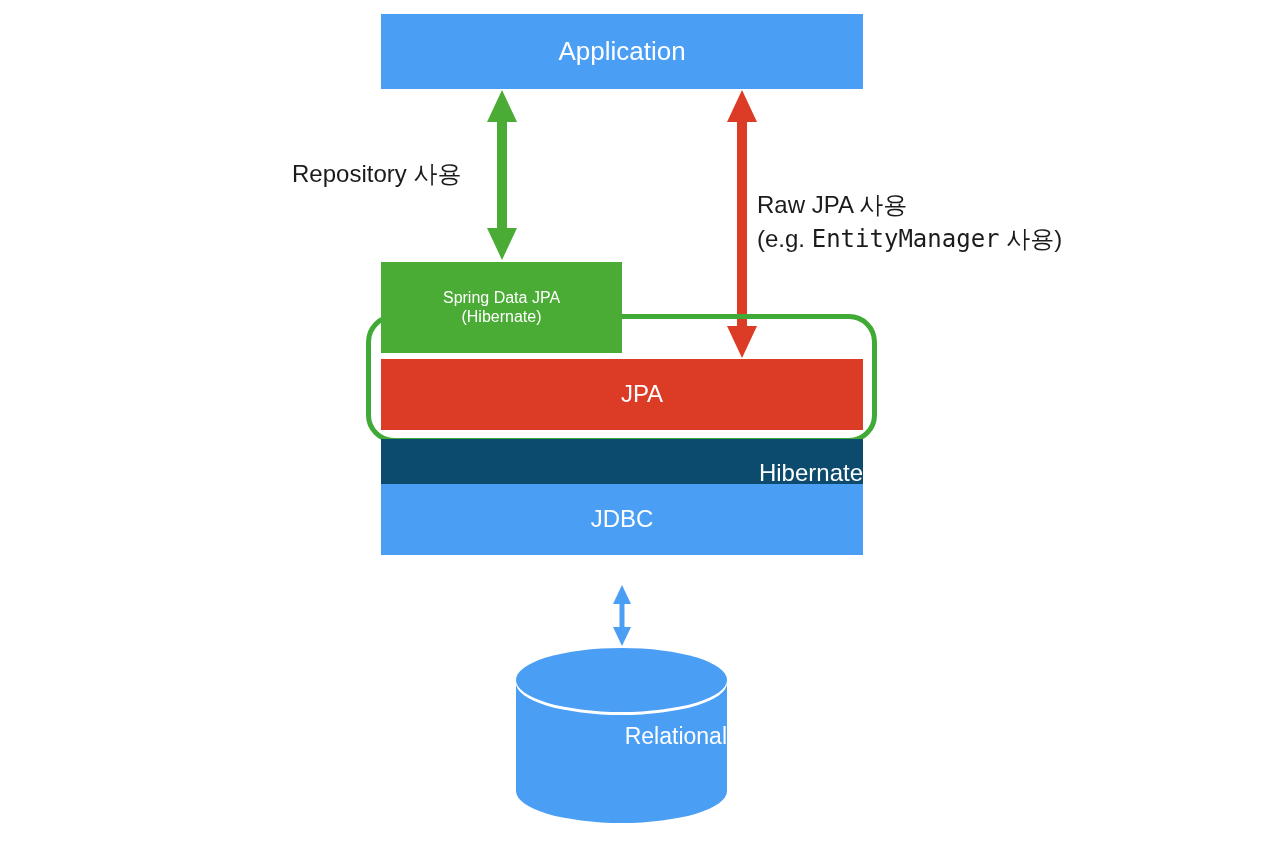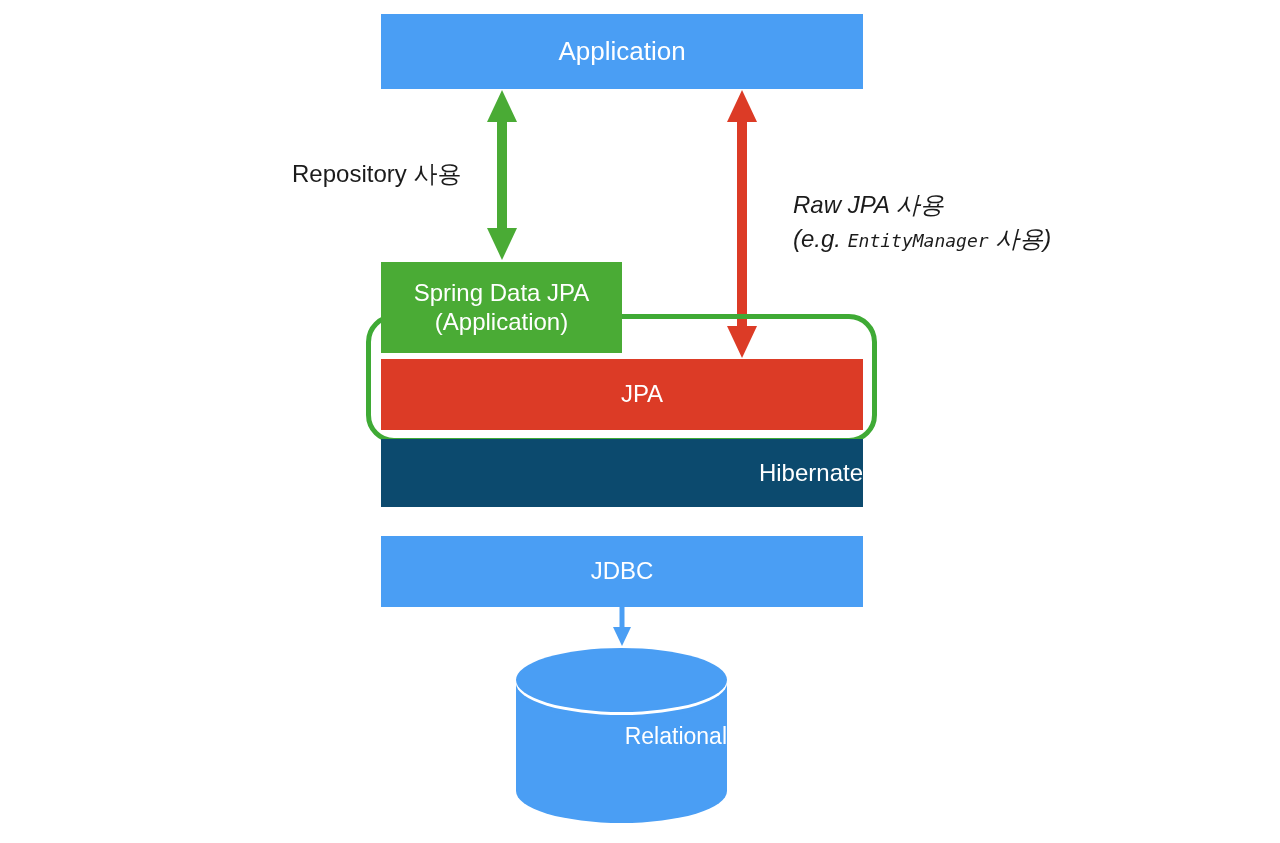--- a/index.html
+++ b/index.html
@@ -32,61 +32,61 @@
     box-sizing: border-box;
   }
   #app-box {
     left: 381px; top: 14px; width: 482px; height: 75px;
     background: #4a9ef4;
     font-size: 26px;
   }
   #spring-box {
     left: 381px; top: 262px; width: 241px; height: 91px;
     background: #4aab35;
-    font-size: 24px;
+    font-size: 16px;
     flex-direction: column;
   }
   #jpa-box {
     left: 381px; top: 359px; width: 482px; height: 71px;
     background: #dc3b26;
     font-size: 24px;
     padding-left: 40px;
   }
   #hibernate-box {
     left: 381px; top: 439px; width: 482px; height: 68px;
     background: #0c4a6e;
     font-size: 24px;
     justify-content: flex-end;
   }
   #jdbc-box {
-    left: 381px; top: 536px; width: 482px; height: 71px;
+    left: 381px; top: 484px; width: 482px; height: 71px;
     background: #4a9ef4;
     font-size: 24px;
   }
   #group-outline {
     position: absolute;
     left: 366px; top: 314px; width: 511px; height: 129px;
     border: 5px solid #3faa35;
     border-radius: 28px;
     box-sizing: border-box;
     background: transparent;
     pointer-events: none;
   }
   .edge-label {
     position: absolute;
     color: #1b1b1b;
     font-size: 24px;
     line-height: 1.42;
     white-space: nowrap;
   }
   #label-repository { left: 292px; top: 157px; text-align: center; }
-  #label-rawjpa { left: 793px; top: 188px; font-style: italic; }
+  #label-rawjpa { left: 757px; top: 188px; }
   .mono {
     font-family: "DejaVu Sans Mono", "Liberation Mono", monospace;
-    font-size: 18px;
+    font-size: 24px;
   }
   #db-label {
     position: absolute;
     left: 516px; top: 722px; width: 211px;
     text-align: right;
     color: #ffffff;
     font-size: 23px;
     line-height: 1.28;
   }
   svg.art {
@@ -123,21 +123,21 @@
   </svg>
 
   <div class="layer-box" id="app-box">
     <span>Application</span>
   </div>
 
   <div id="group-outline"></div>
 
   <div class="layer-box" id="spring-box">
     <span>Spring Data JPA</span>
-    <span>(Application)</span>
+    <span>(Hibernate)</span>
   </div>
 
   <div class="layer-box" id="jpa-box">
     <span>JPA</span>
   </div>
 
   <div class="layer-box" id="hibernate-box">
     <span>Hibernate</span>
   </div>
 

